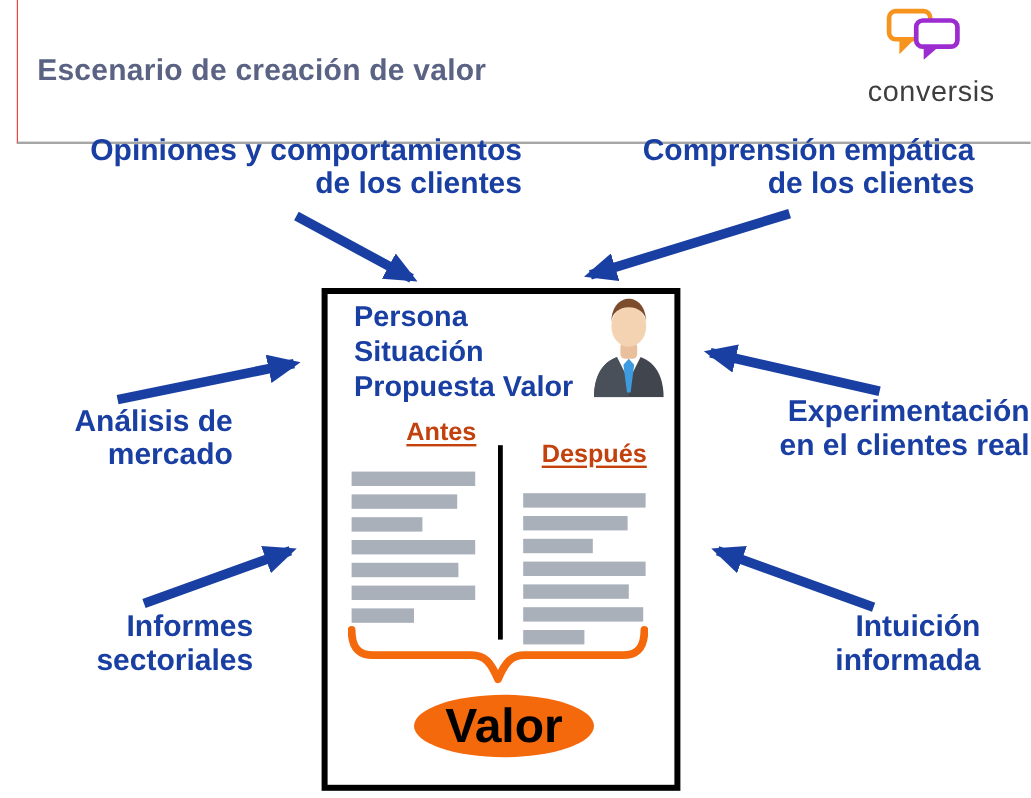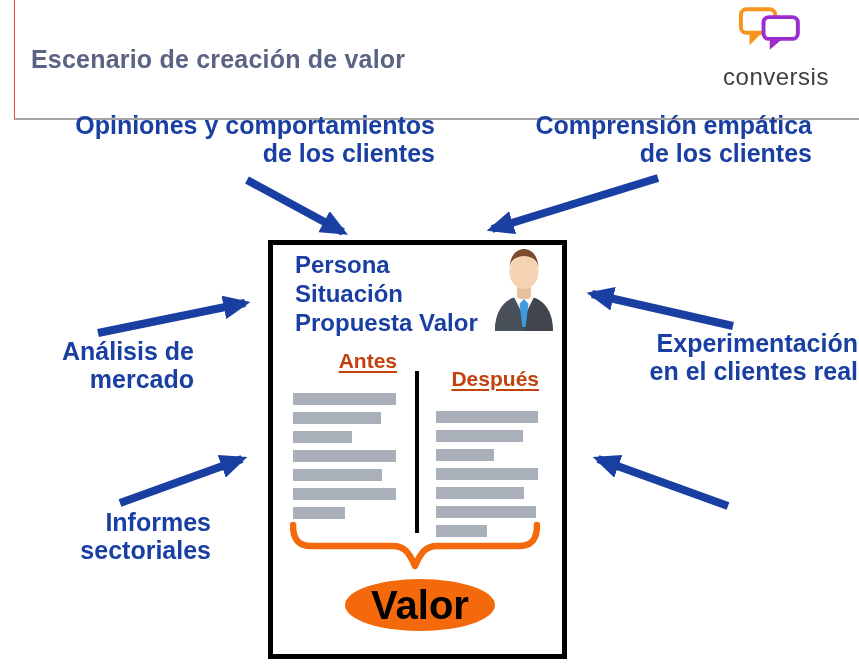--- a/index.html
+++ b/index.html
@@ -87,20 +87,22 @@
   <div class="lbl lbl-top-left">Opiniones y comportamientos
 de los clientes</div>
   <div class="lbl lbl-top-right">Comprensión empática
 de los clientes</div>
   <div class="lbl lbl-mid-left">Análisis de
 mercado</div>
   <div class="lbl lbl-mid-right">Experimentación
 en el clientes real</div>
   <div class="lbl lbl-bottom-left">Informes
 sectoriales</div>
+  <div class="lbl lbl-bottom-right">Intuición
+informada</div>
 
   <div class="canvasbox">
     <div class="heading">Persona
 Situación
 Propuesta Valor</div>
 
     <svg class="person" viewBox="0 0 64 84">
       <path d="M3,84 C3,60 16,49 32,49 C48,49 61,60 61,84 Z" fill="#41464e"></path>
       <path d="M3,84 C3,60 16,49 32,49 L32,84 Z" fill="#4a505a"></path>
       <polygon points="22,50 32,70 42,50 32,46" fill="#ffffff"></polygon>

